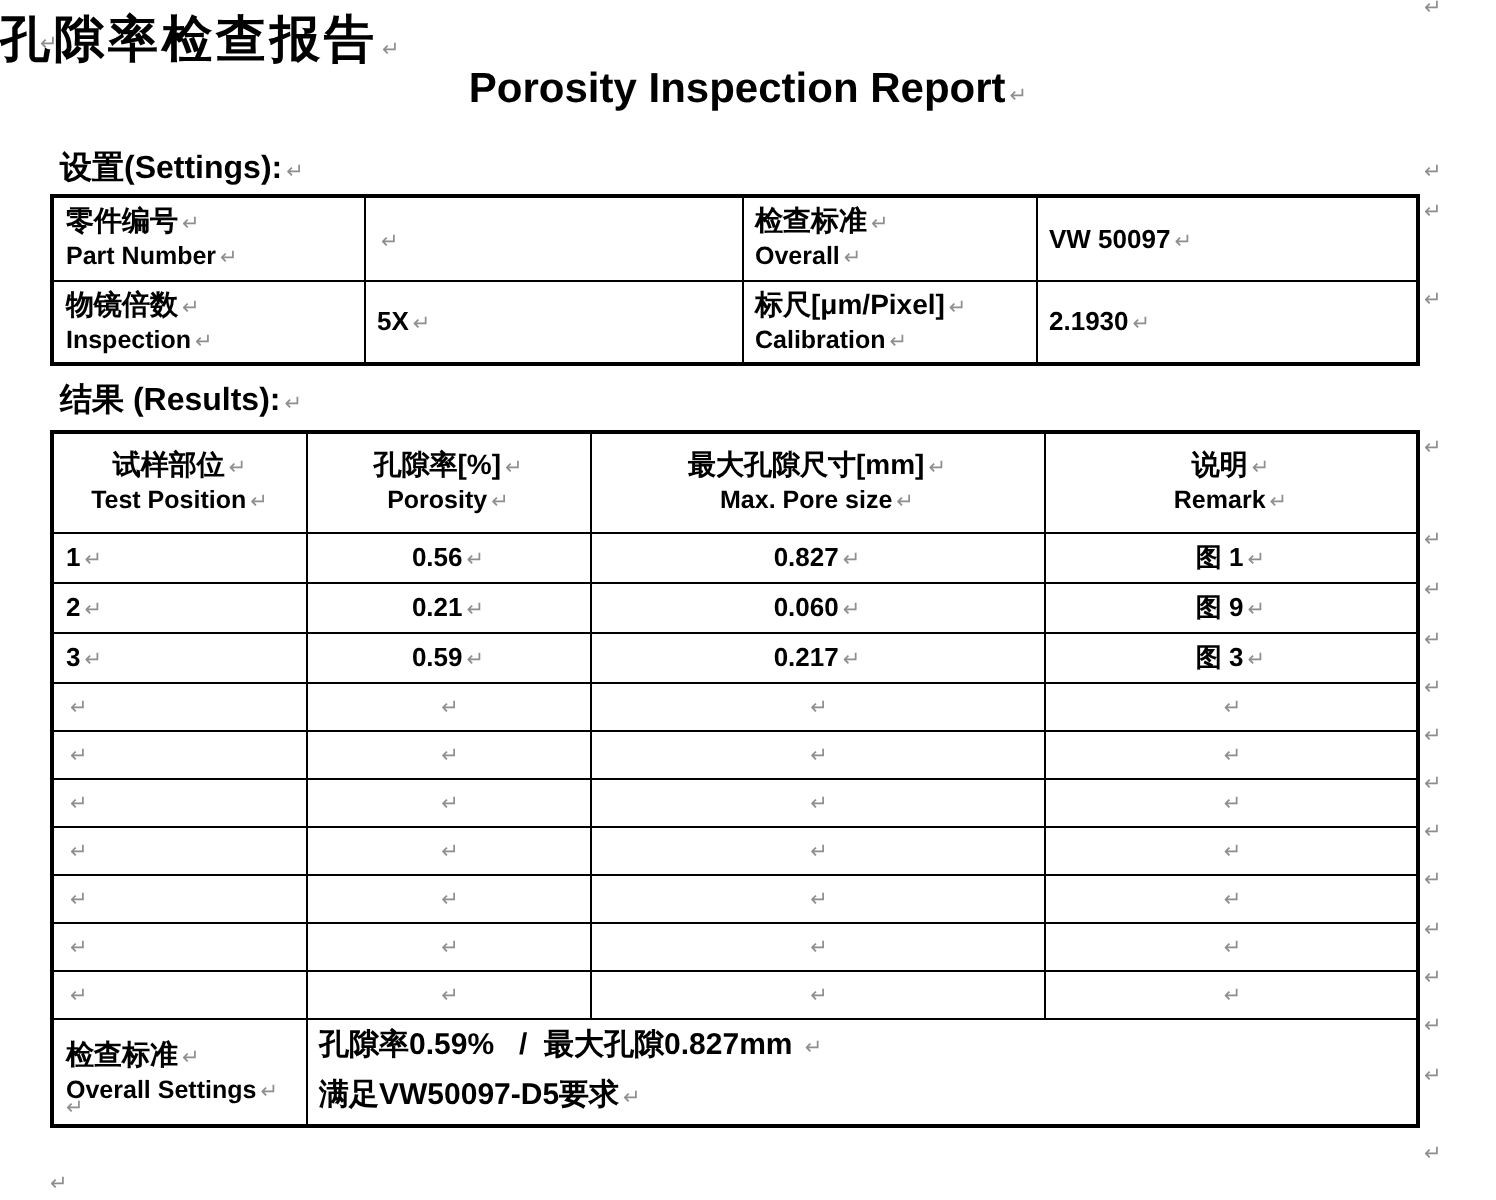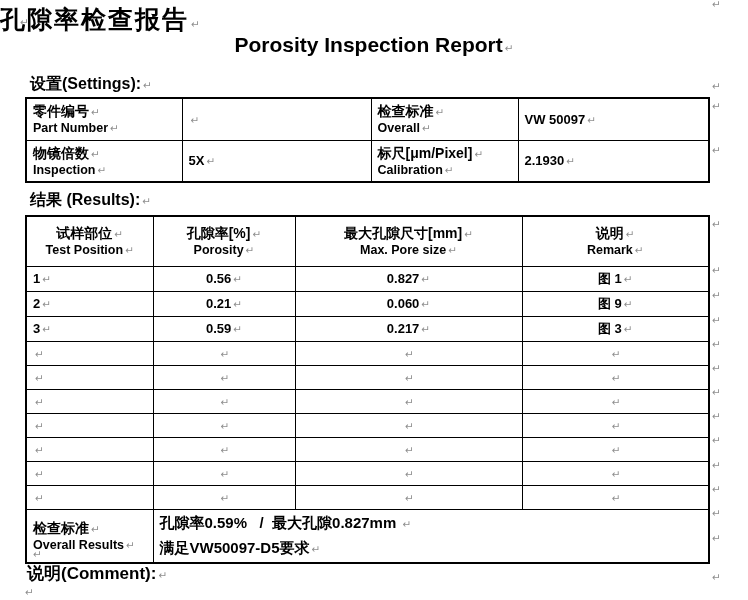--- a/index.html
+++ b/index.html
@@ -201,33 +201,30 @@
           <td><span class="pm" style="color: rgb(143, 143, 143);">↵</span></td>
           <td><span class="pm" style="color: rgb(143, 143, 143);">↵</span></td>
           <td><span class="pm" style="color: rgb(143, 143, 143);">↵</span></td>
         </tr>
       </tbody>
 
     <tbody>
         <tr class="overall">
       <td>
         <div class="lbl-zh"><span>检查标准</span><span class="pm" style="color: rgb(143, 143, 143);">↵</span></div>
-        <div class="lbl-en"><span>Overall Results</span><span class="pm" style="color: rgb(143, 143, 143);">↵</span></div>
+        <div class="lbl-en"><span>Overall Settings</span><span class="pm" style="color: rgb(143, 143, 143);">↵</span></div>
       </td>
       <td colspan="3">
         <div class="overall-text"><span>孔隙率0.59%   /  最大孔隙0.827mm</span> <span class="pm" style="color: rgb(143, 143, 143);">↵</span></div>
         <div class="overall-text"><span>满足VW50097-D5要求</span><span class="pm" style="color: rgb(143, 143, 143);">↵</span></div>
       </td>
     </tr>
   </tbody>
     </table>
 
-  <div class="sec-h" id="comment-heading">
-    <span>说明(Comment):</span><span class="pm" style="color: rgb(143, 143, 143);">↵</span>
-  </div>
 
   <div id="margin-marks">
       <span class="pm abs-pm" style="left: 712px; top: -2px; color: rgb(143, 143, 143);">↵</span>
       <span class="pm abs-pm" style="left: 712px; top: 80px; color: rgb(143, 143, 143);">↵</span>
       <span class="pm abs-pm" style="left: 712px; top: 100px; color: rgb(143, 143, 143);">↵</span>
       <span class="pm abs-pm" style="left: 712px; top: 144px; color: rgb(143, 143, 143);">↵</span>
       <span class="pm abs-pm" style="left: 712px; top: 218px; color: rgb(143, 143, 143);">↵</span>
       <span class="pm abs-pm" style="left: 712px; top: 264px; color: rgb(143, 143, 143);">↵</span>
       <span class="pm abs-pm" style="left: 712px; top: 289px; color: rgb(143, 143, 143);">↵</span>
       <span class="pm abs-pm" style="left: 712px; top: 314px; color: rgb(143, 143, 143);">↵</span>

